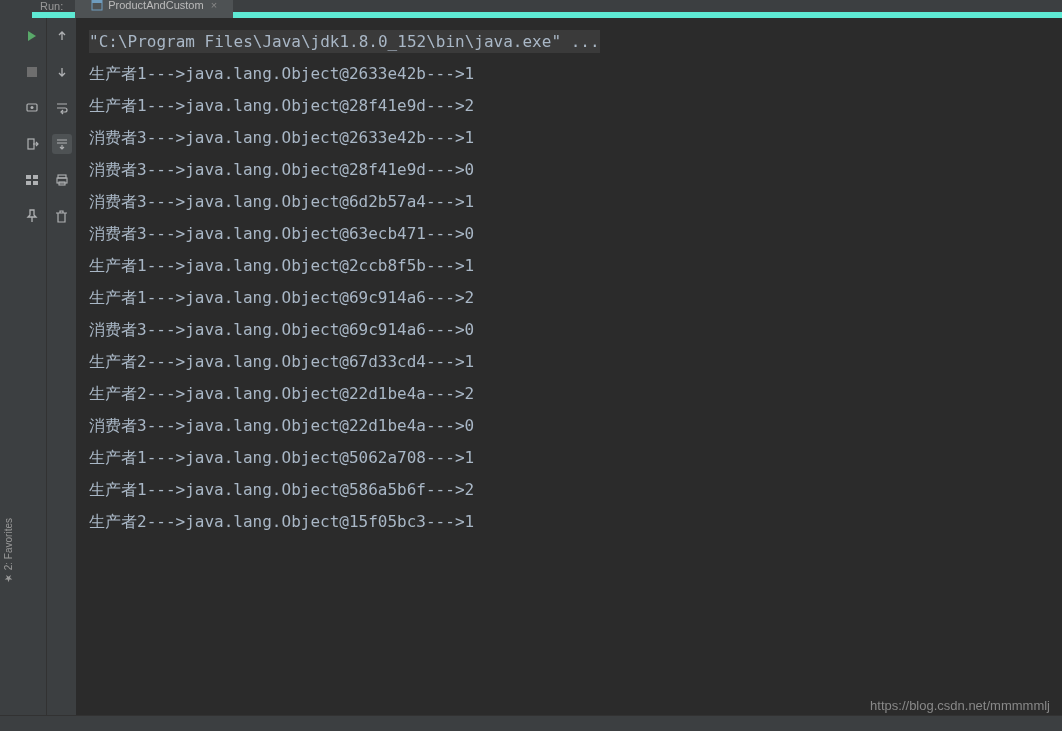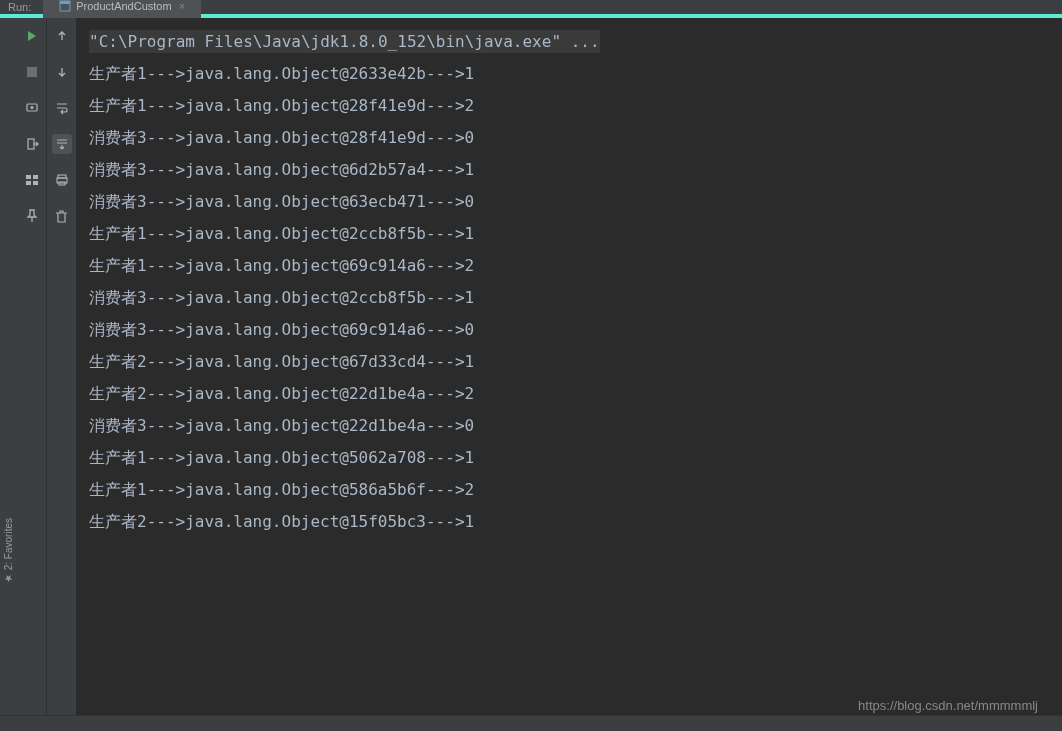--- a/index.html
+++ b/index.html
@@ -15,22 +15,23 @@
       width: 1062px;
       height: 731px;
       overflow: hidden;
       position: relative;
     }
     .top-bar {
       display: flex;
       align-items: center;
       height: 18px;
       background: #3c3f41;
-      border-bottom: 4px solid #5eead4;
+      border-bottom: 6px solid #5eead4;
       padding-left: 8px;
+      margin-left: 32px;
     }
     .run-label {
       color: #999;
       font-size: 11px;
       margin-right: 12px;
     }
     .tab {
       display: flex;
       align-items: center;
       background: #4e5254;
@@ -129,21 +130,21 @@
       color: #a9b7c6;
     }
     .console-line.first {
       background: #3a3a3a;
       display: inline;
       padding: 2px 0;
     }
     .watermark {
       position: absolute;
       bottom: 18px;
-      right: 24px;
+      right: 12px;
       color: #888;
       font-size: 13px;
       font-family: Arial, sans-serif;
     }
     .bottom-bar {
       position: absolute;
       bottom: 0;
       left: 0;
       right: 0;
       height: 16px;
@@ -248,26 +249,26 @@
           <path d="M3 3 L3 12 L10 12 L10 3 M1 3 L12 3 M5 1 L8 1 L8 3 L5 3 Z" fill="none" stroke="#afb1b3" stroke-width="1.2"></path>
         </svg>
     </div>
   </div>
 
   <div class="console-area">
     <div class="console-content">
       <div><span class="console-line first">"C:\Program Files\Java\jdk1.8.0_152\bin\java.exe" ...</span></div>
       <div class="console-line">生产者1---&gt;java.lang.Object@2633e42b---&gt;1</div>
       <div class="console-line">生产者1---&gt;java.lang.Object@28f41e9d---&gt;2</div>
+      <div class="console-line">消费者3---&gt;java.lang.Object@2633e42b---&gt;1</div>
       <div class="console-line">消费者3---&gt;java.lang.Object@28f41e9d---&gt;0</div>
       <div class="console-line">消费者3---&gt;java.lang.Object@6d2b57a4---&gt;1</div>
       <div class="console-line">消费者3---&gt;java.lang.Object@63ecb471---&gt;0</div>
       <div class="console-line">生产者1---&gt;java.lang.Object@2ccb8f5b---&gt;1</div>
       <div class="console-line">生产者1---&gt;java.lang.Object@69c914a6---&gt;2</div>
-      <div class="console-line">消费者3---&gt;java.lang.Object@2ccb8f5b---&gt;1</div>
       <div class="console-line">消费者3---&gt;java.lang.Object@69c914a6---&gt;0</div>
       <div class="console-line">生产者2---&gt;java.lang.Object@67d33cd4---&gt;1</div>
       <div class="console-line">生产者2---&gt;java.lang.Object@22d1be4a---&gt;2</div>
       <div class="console-line">消费者3---&gt;java.lang.Object@22d1be4a---&gt;0</div>
       <div class="console-line">生产者1---&gt;java.lang.Object@5062a708---&gt;1</div>
       <div class="console-line">生产者1---&gt;java.lang.Object@586a5b6f---&gt;2</div>
       <div class="console-line">生产者2---&gt;java.lang.Object@15f05bc3---&gt;1</div>
     </div>
   </div>
 </div>

